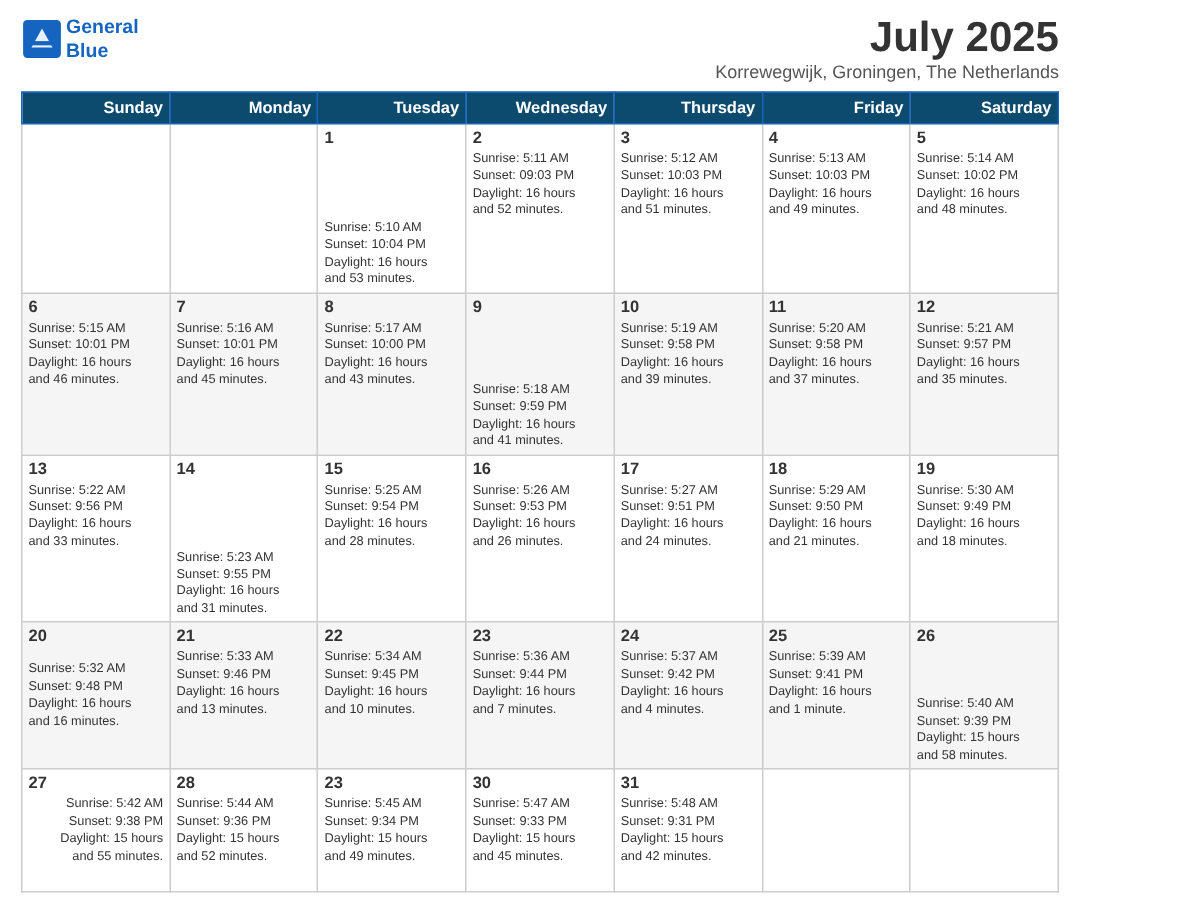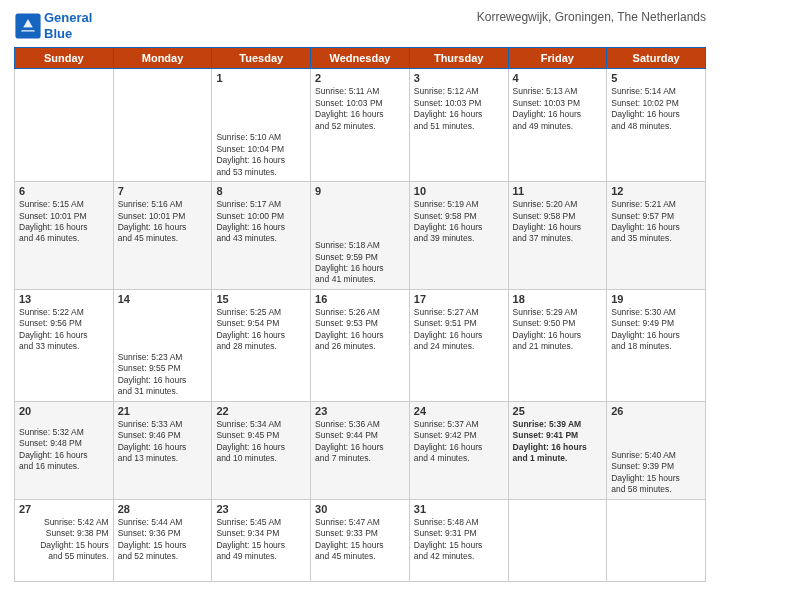--- a/index.html
+++ b/index.html
@@ -53,26 +53,26 @@
     .subtitle {
       font-size: 12px;
       color: #555;
     }
     .calendar {
       width: 100%;
       border-collapse: collapse;
       border: 1px solid #ccc;
     }
     .calendar th {
-      background: #c2410c;
+      background: #0c4a6e;
       color: #fff;
       font-size: 11px;
       font-weight: bold;
       padding: 4px 4px;
-      text-align: center;
+      text-align: right;
       border: 1px solid #1565c0;
     }
     .calendar td {
       width: calc(100% / 7);
       vertical-align: top;
       border: 1px solid #ccc;
       padding: 3px 4px;
       font-size: 9px;
       color: #333;
       height: 82px;
@@ -106,20 +106,21 @@
         <rect x="2" y="2" width="36" height="36" rx="4" fill="#1565c0"></rect>
         <polygon points="10,28 20,10 30,28" fill="white" opacity="0.9"></polygon>
         <rect x="10" y="22" width="20" height="4" fill="#1565c0"></rect>
       </svg>
       <div class="logo-text">
         <div><span>General</span></div>
         <div><span>Blue</span></div>
       </div>
     </div>
     <div class="title-section">
+      <div class="month-title">July 2025</div>
       <div class="subtitle">Korrewegwijk, Groningen, The Netherlands</div>
     </div>
   </div>
 
   <table class="calendar">
     <thead>
       <tr>
       <th>Sunday</th>
           <th>Monday</th>
           <th>Tuesday</th>
@@ -136,21 +137,21 @@
           <td>
             <div class="day-number">1</div>
             <div class="day-info" style="white-space: pre-line; margin-top: 48px;">Sunrise: 5:10 AM
 Sunset: 10:04 PM
 Daylight: 16 hours
 and 53 minutes.</div>
           </td>
           <td>
             <div class="day-number">2</div>
             <div class="day-info" style="white-space: pre-line;">Sunrise: 5:11 AM
-Sunset: 10:03 PM
+Sunset: 09:03 PM
 Daylight: 16 hours
 and 52 minutes.</div>
           </td>
           <td>
             <div class="day-number">3</div>
             <div class="day-info" style="white-space: pre-line;">Sunrise: 5:12 AM
 Sunset: 10:03 PM
 Daylight: 16 hours
 and 51 minutes.</div>
           </td>
@@ -302,21 +303,21 @@
           </td>
           <td>
             <div class="day-number">24</div>
             <div class="day-info" style="white-space: pre-line;">Sunrise: 5:37 AM
 Sunset: 9:42 PM
 Daylight: 16 hours
 and 4 minutes.</div>
           </td>
           <td>
             <div class="day-number">25</div>
-            <div class="day-info" style="white-space: pre-line; font-weight: bold;">Sunrise: 5:39 AM
+            <div class="day-info" style="white-space: pre-line;">Sunrise: 5:39 AM
 Sunset: 9:41 PM
 Daylight: 16 hours
 and 1 minute.</div>
           </td>
           <td>
             <div class="day-number">26</div>
             <div class="day-info" style="white-space: pre-line; margin-top: 33px;">Sunrise: 5:40 AM
 Sunset: 9:39 PM
 Daylight: 15 hours
 and 58 minutes.</div>

